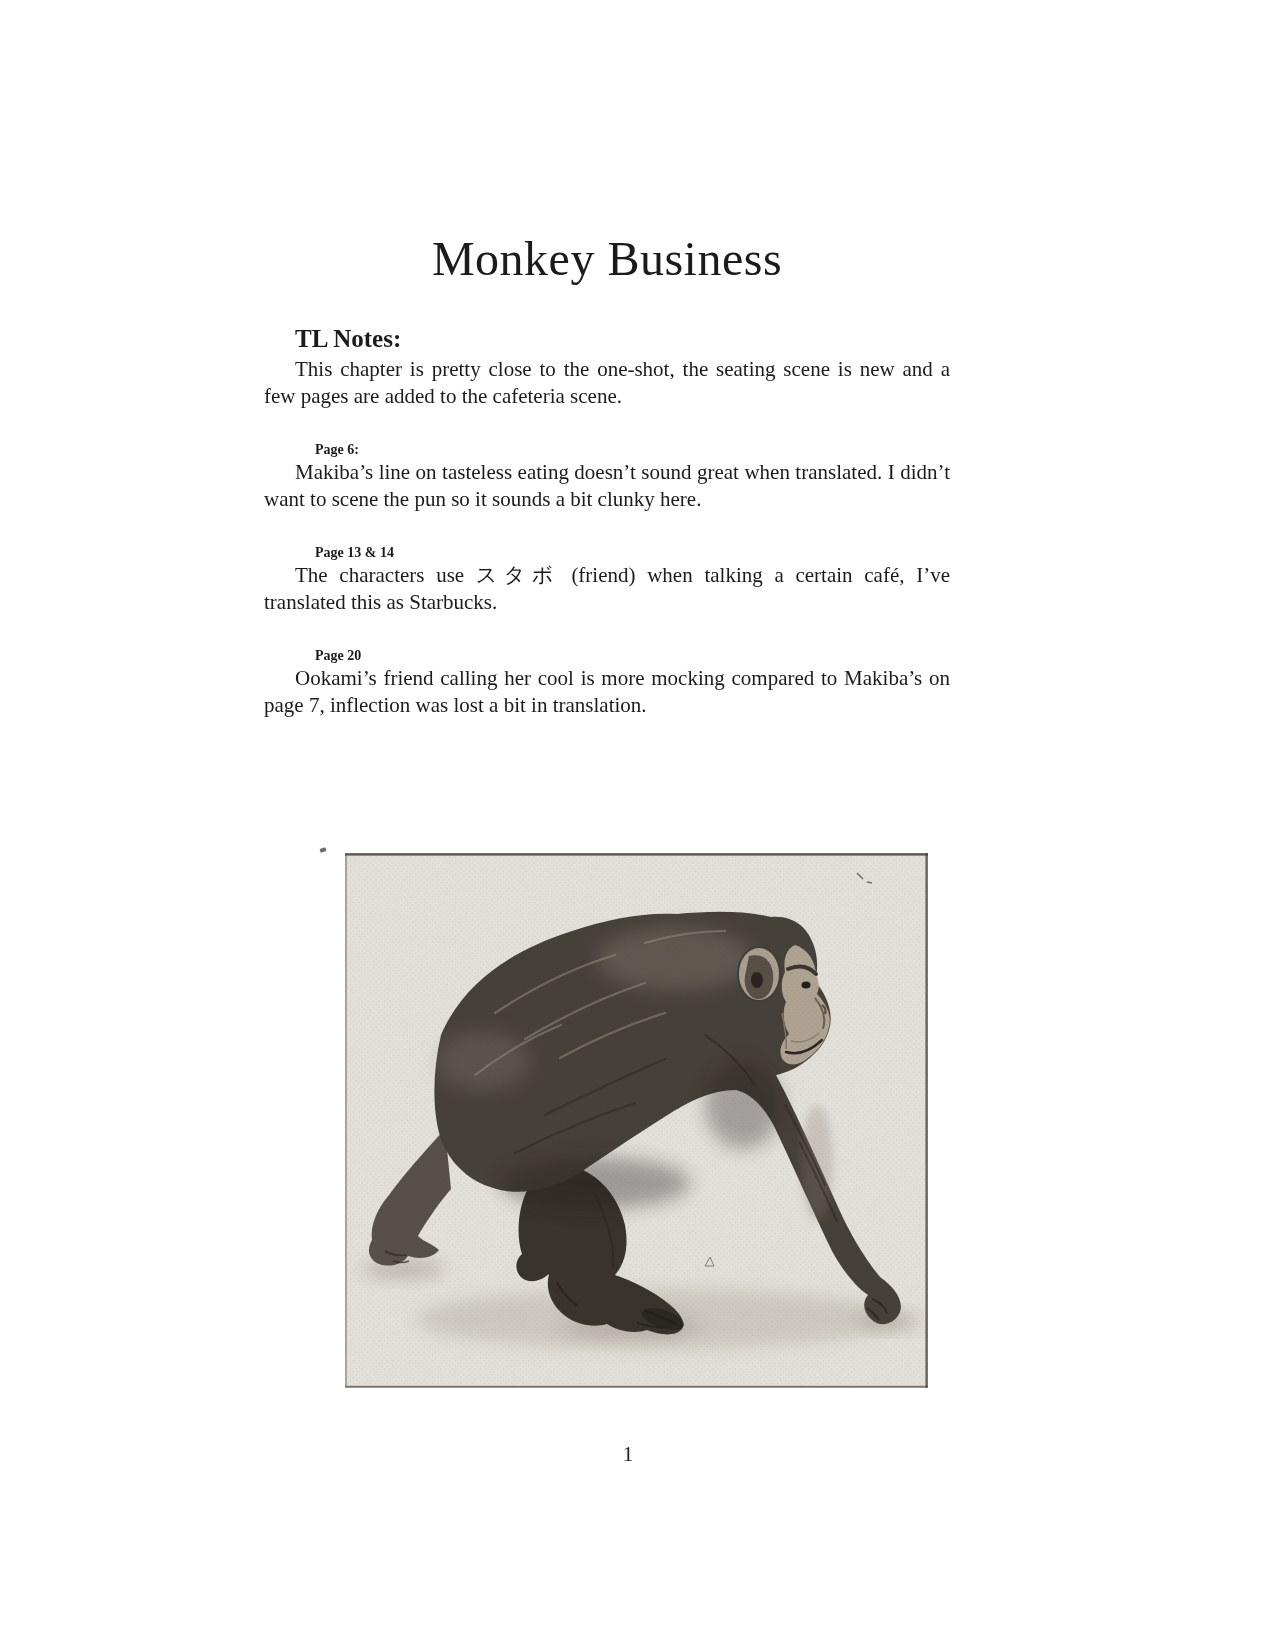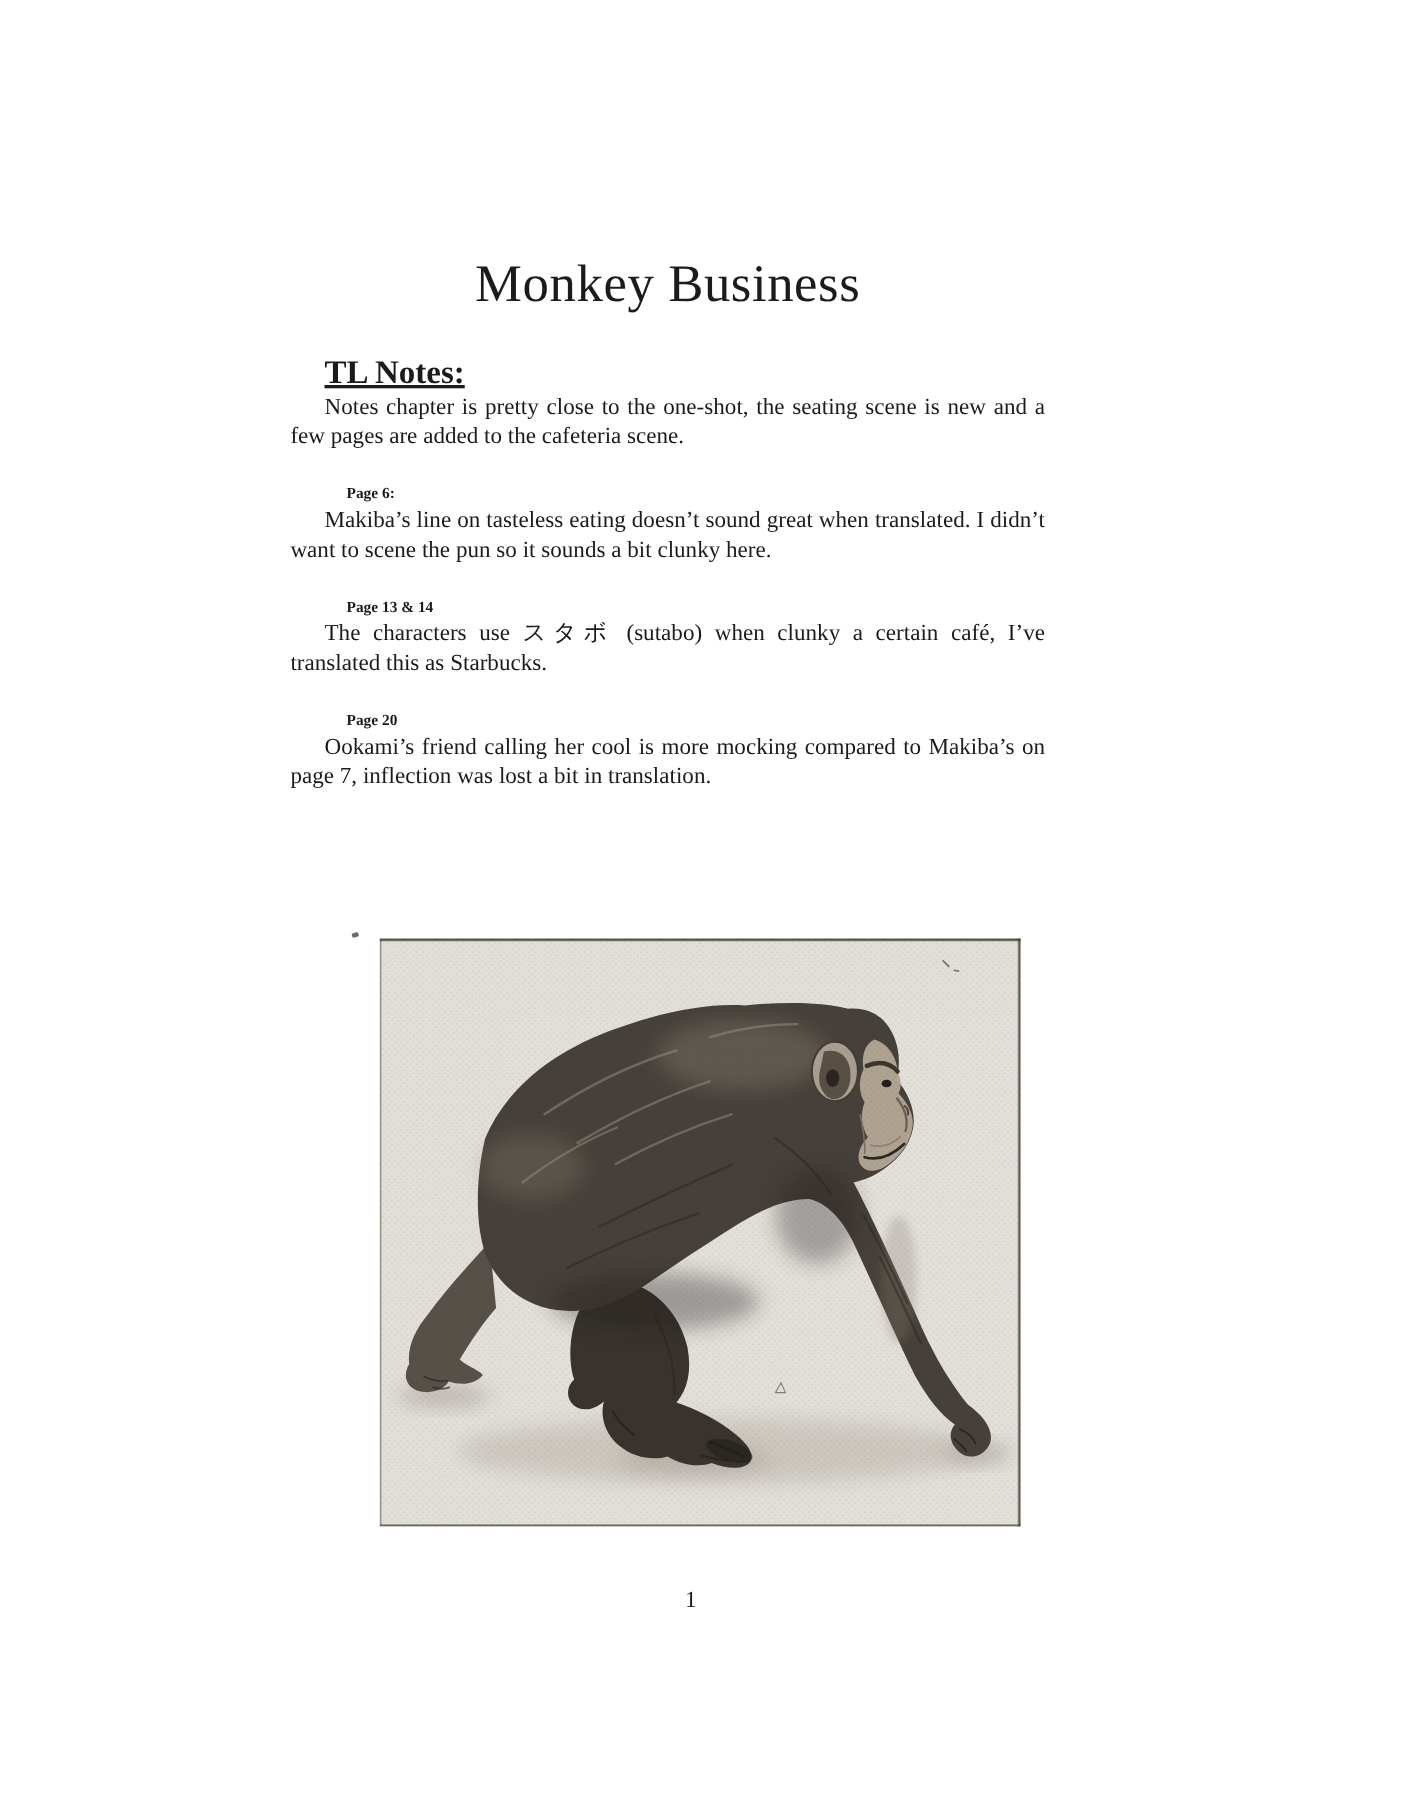--- a/index.html
+++ b/index.html
@@ -14,23 +14,22 @@
   .abs { position: absolute; }
   .doc-title {
     left: 264px; top: 235px; width: 686px;
     font-size: 48px; font-weight: 400; line-height: 48px;
     text-align: center; letter-spacing: 0.5px;
     margin: 0;
   }
   .notes-heading {
     left: 264px; top: 324px; width: 686px;
     padding-left: 31px; box-sizing: border-box;
-    font-size: 30px; font-weight: 700; line-height: 30px;
-    margin: 0;
-    text-decoration: underline;
+    font-size: 25px; font-weight: 700; line-height: 30px;
+    margin: 0;
   }
   .para {
     left: 264px; width: 686px;
     font-size: 21px; line-height: 27px;
     text-align: justify; text-indent: 31px;
     margin: 0;
   }
   .sec-heading {
     left: 280px; width: 686px;
     padding-left: 31px; box-sizing: border-box;
@@ -56,27 +55,27 @@
     margin: 0;
   }
 </style>
 </head>
 <body>
 
 <h1 class="abs doc-title">Monkey Business</h1>
 
 <h2 class="abs notes-heading">TL Notes:</h2>
 
-<p class="abs para p-intro">Notes chapter is pretty close to the one-shot, the seating scene is new and a few pages are added to the cafeteria scene.</p>
+<p class="abs para p-intro">This chapter is pretty close to the one-shot, the seating scene is new and a few pages are added to the cafeteria scene.</p>
 
 <h3 class="abs sec-heading h-sec0">Page 6:</h3>
 <p class="abs para p-sec0">Makiba’s line on tasteless eating doesn’t sound great when translated.  I didn’t want to scene the pun so it sounds a bit clunky here.</p>
 
 <h3 class="abs sec-heading h-sec1">Page 13 &amp; 14</h3>
-<p class="abs para p-sec1">The characters use スタボ (sutabo) when clunky a certain café, I’ve translated this as Starbucks.</p>
+<p class="abs para p-sec1">The characters use スタボ (friend) when talking a certain café, I’ve translated this as Starbucks.</p>
 
 <h3 class="abs sec-heading h-sec2">Page 20</h3>
 <p class="abs para p-sec2">Ookami’s friend calling her cool is more mocking compared to Makiba’s on page 7, inflection was lost a bit in translation.</p>
 
 <div class="abs speck"></div>
 
 <div class="abs figure" title="Vintage halftone book illustration of a chimpanzee knuckle-walking toward the right">
   <svg width="583" height="535" viewBox="0 0 583 535" role="img" aria-hidden="true">
     <defs>
       <filter id="grain" x="0" y="0" width="100%" height="100%">

